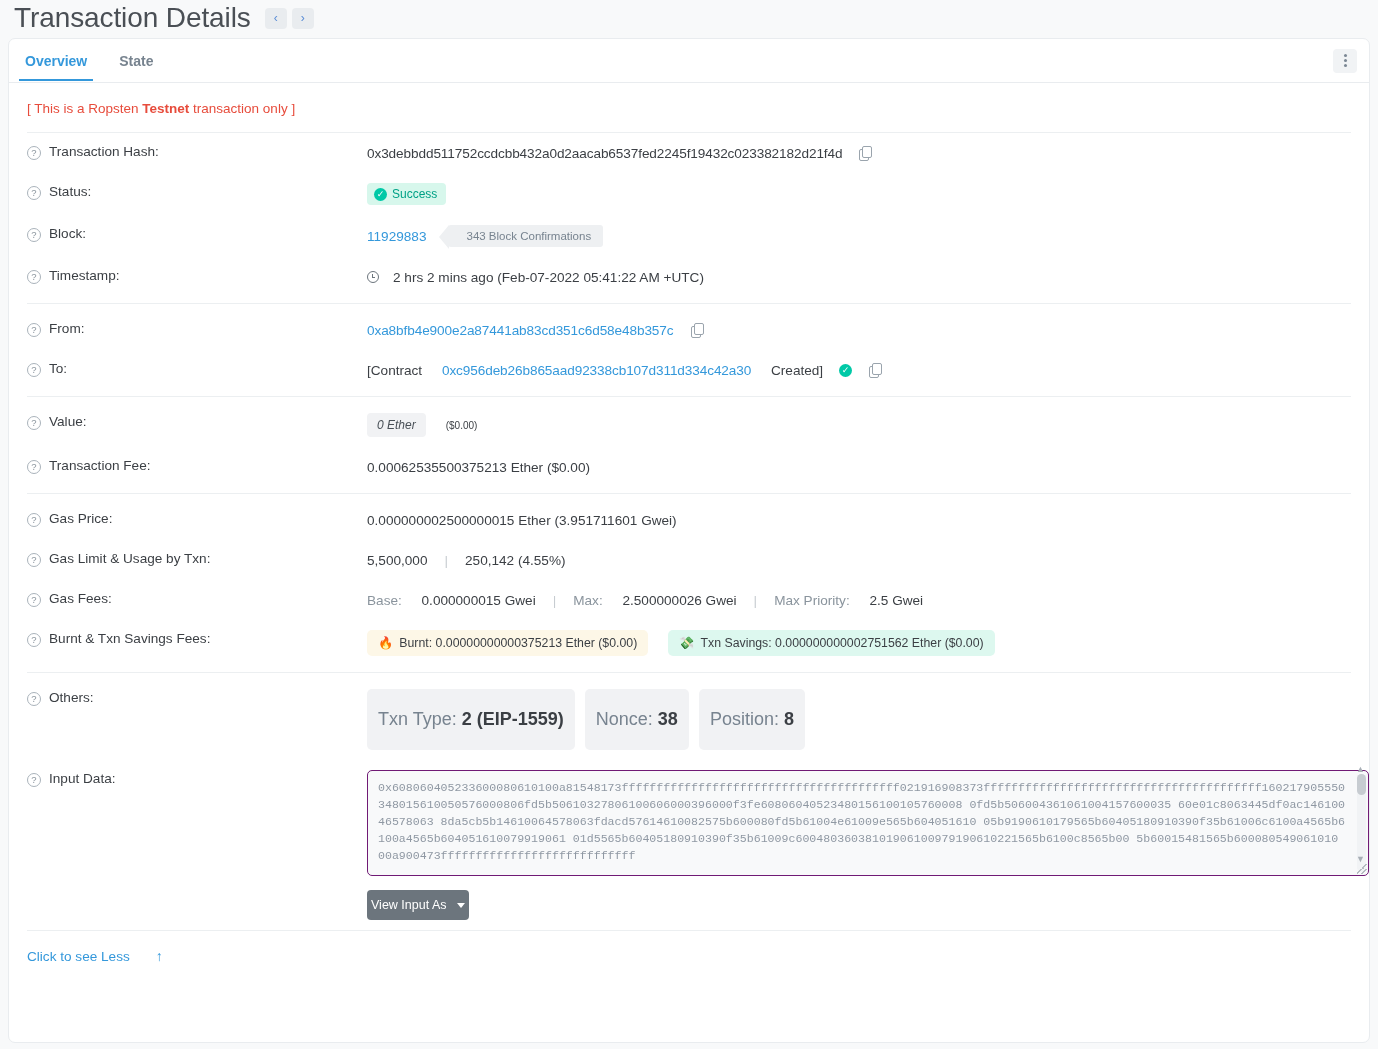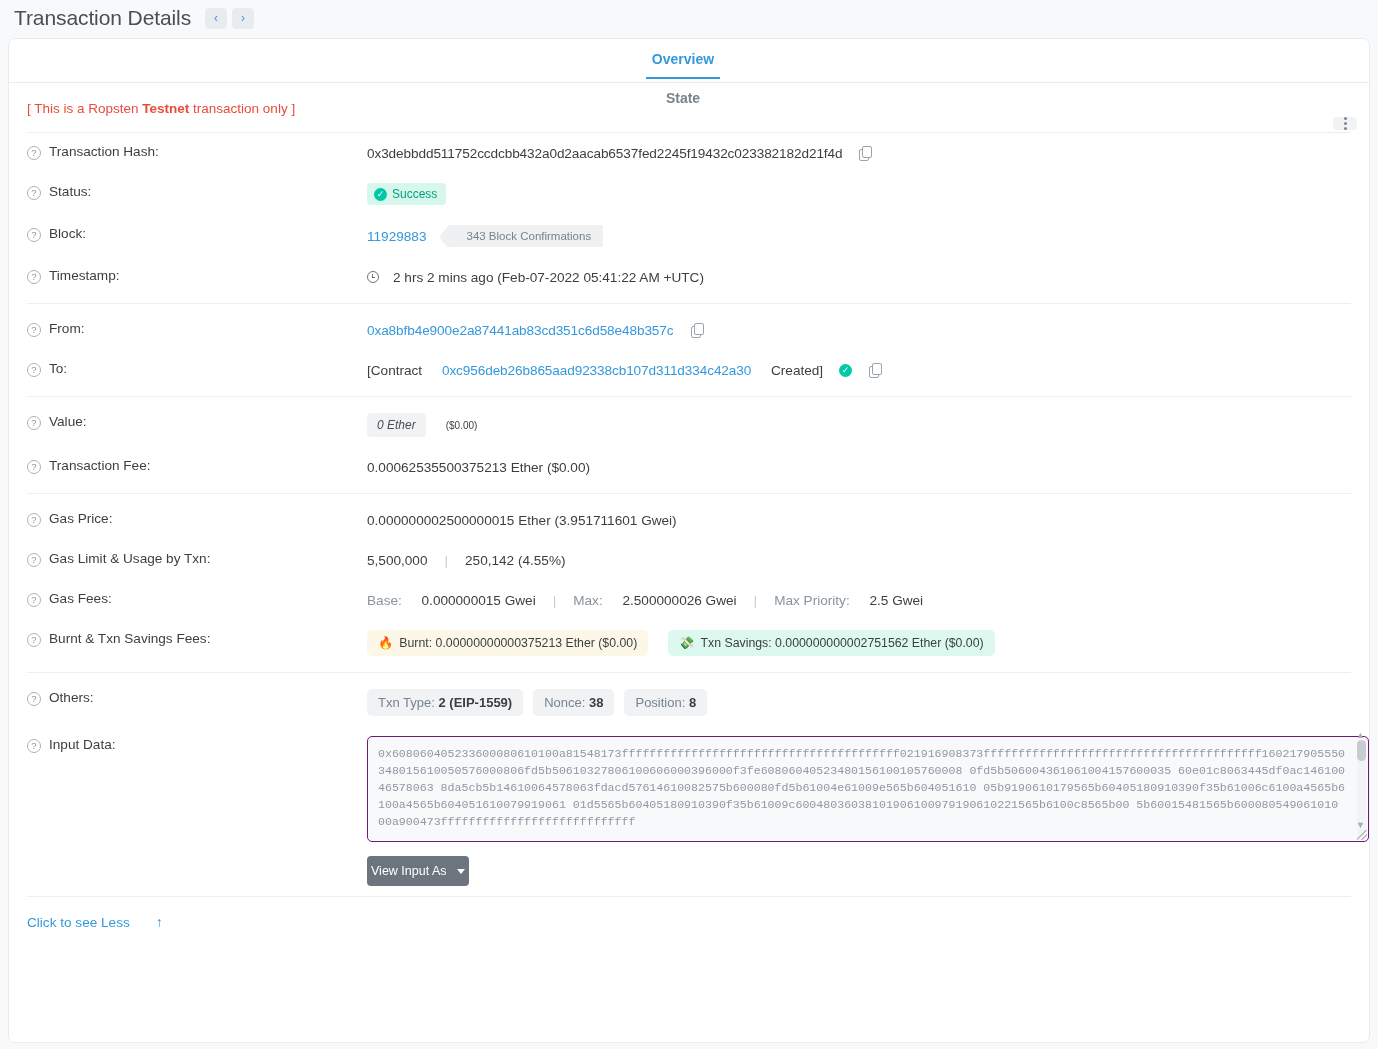--- a/index.html
+++ b/index.html
@@ -14,21 +14,21 @@
   }
   .page { width: 1378px; height: 1049px; position: relative; }
 
   
   .page-header {
     display: flex; align-items: center;
     padding: 6px 0 8px 14px;
     height: 38px;
   }
   .page-title {
-    font-size: 21px;
+    font-size: 28px;
     color: #4a4f55;
     font-weight: 400;
     letter-spacing: -0.1px;
   }
   .nav-arrows { display: flex; gap: 5px; margin-left: 14px; }
   .nav-btn {
     width: 22px; height: 21px;
     background: #e9ecef;
     border-radius: 4px;
     display: flex; align-items: center; justify-content: center;
@@ -49,21 +49,20 @@
     height: 1005px;
     overflow: hidden;
     position: relative;
   }
   .card-tabs {
     display: flex; align-items: center;
     border-bottom: 1px solid #e9ecef;
     height: 44px;
     padding: 0 12px 0 0;
     position: relative;
-    flex-direction: column;
   }
   .tab {
     padding: 12px 16px 11px 16px;
     font-size: 14px;
     font-weight: bold;
     color: #77838f;
     cursor: pointer;
     position: relative;
     white-space: nowrap;
   }
@@ -243,22 +242,22 @@
     border-radius: 5px;
     color:#3b3f44;
   }
   .fee-pill.burnt { background:#fdf7e7; margin-right: 12px; }
   .fee-pill.savings { background:#ddf8ef; }
 
   .chip-row { display:flex; gap:10px; align-items:center; }
   .chip {
     background:#f1f2f4;
     color:#77838f;
-    font-size:13px;
-    padding:6px 11px;
+    font-size:18px;
+    padding:20px 11px;
     border-radius:5px;
   }
   .chip b { color:#3b3f44; font-weight:bold; }
 
   
   .inputdata-wrap { flex:1; }
   .inputdata {
     width: 1002px;
     height: 106px;
     border: 1px solid #701a75;

